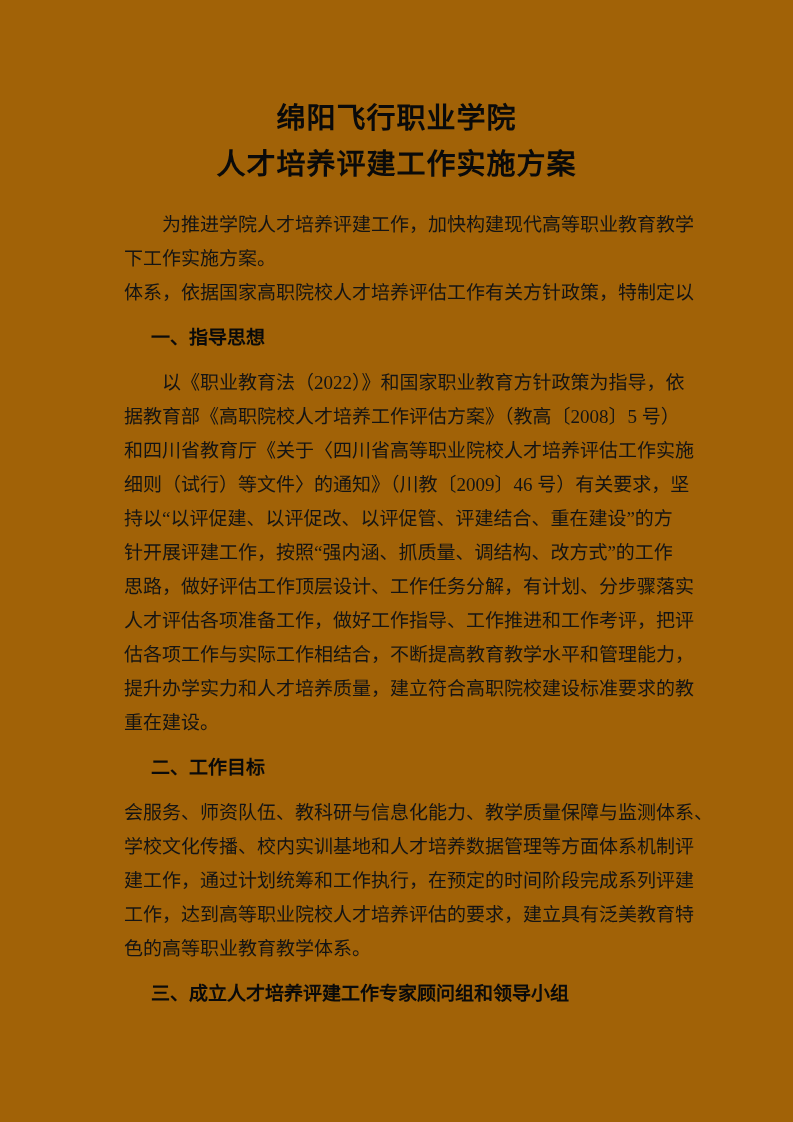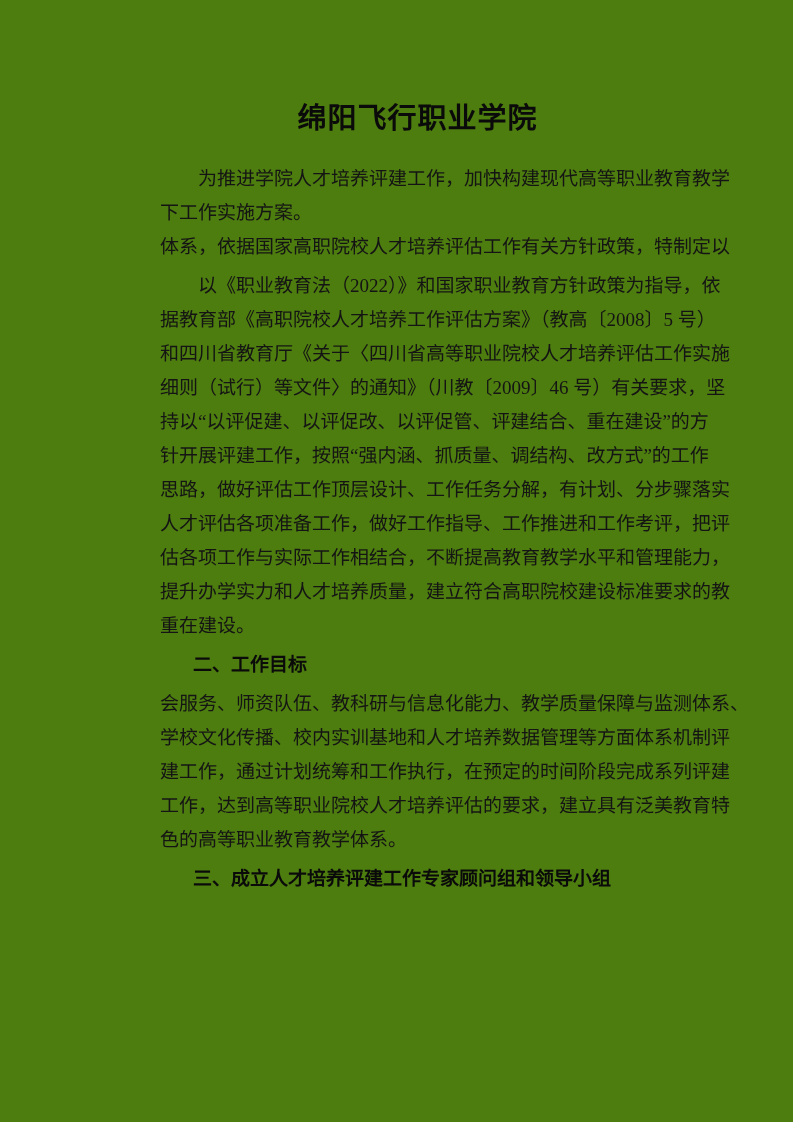--- a/index.html
+++ b/index.html
@@ -4,73 +4,74 @@
 <style>
   html, body {
     margin: 0;
     padding: 0;
     background: #ffffff;
   }
   .page {
     position: relative;
     width: 793px;
     height: 1122px;
-    background: #4d7c0f;
+    background: #a16207;
     color: #111111;
     font-family: "Liberation Serif", "DejaVu Serif", serif;
     overflow: hidden;
     box-sizing: border-box;
-    padding-left: 42px;
   }
   .doc-title {
     margin: 0;
     padding-top: 95px;
     text-align: center;
     font-weight: bold;
     font-size: 29px;
     line-height: 46px;
     color: #0a0a0a;
   }
   .doc-title .title-line {
     display: block;
     letter-spacing: 1px;
   }
   .body-text {
     margin: 21px 111px 0 113px; 
     font-size: 19px;
     line-height: 34px;
     color: #141414;
   }
-  .paragraph { margin: 5px; }
+  .paragraph { margin: 11px; }
   .line {
     text-align: justify;
     text-align-last: justify;
     white-space: nowrap;
   }
   .line.first { text-indent: 2em; }
   .line.last  { text-align-last: left; white-space: normal; }
   .heading {
     font-weight: bold;
     text-indent: 2em;
     color: #0a0a0a;
   }
 </style>
 </head>
 <body>
 
 <div class="page">
   <h1 class="doc-title">
     <span class="title-line">绵阳飞行职业学院</span>
+    <span class="title-line">人才培养评建工作实施方案</span>
   </h1>
   <div class="body-text">
     <div class="paragraph">
         <div class="line first">为推进学院人才培养评建工作，加快构建现代高等职业教育教学</div>
         <div class="line last">下工作实施方案。</div>
         <div class="line">体系，依据国家高职院校人才培养评估工作有关方针政策，特制定以</div>
       </div>
+    <div class="heading">一、指导思想</div>
     <div class="paragraph">
         <div class="line first">以《职业教育法（2022）》和国家职业教育方针政策为指导，依</div>
         <div class="line">据教育部《高职院校人才培养工作评估方案》（教高〔2008〕5 号）</div>
         <div class="line">和四川省教育厅《关于〈四川省高等职业院校人才培养评估工作实施</div>
         <div class="line">细则（试行）等文件〉的通知》（川教〔2009〕46 号）有关要求，坚</div>
         <div class="line">持以“以评促建、以评促改、以评促管、评建结合、重在建设”的方</div>
         <div class="line">针开展评建工作，按照“强内涵、抓质量、调结构、改方式”的工作</div>
         <div class="line">思路，做好评估工作顶层设计、工作任务分解，有计划、分步骤落实</div>
         <div class="line">人才评估各项准备工作，做好工作指导、工作推进和工作考评，把评</div>
         <div class="line">估各项工作与实际工作相结合，不断提高教育教学水平和管理能力，</div>

